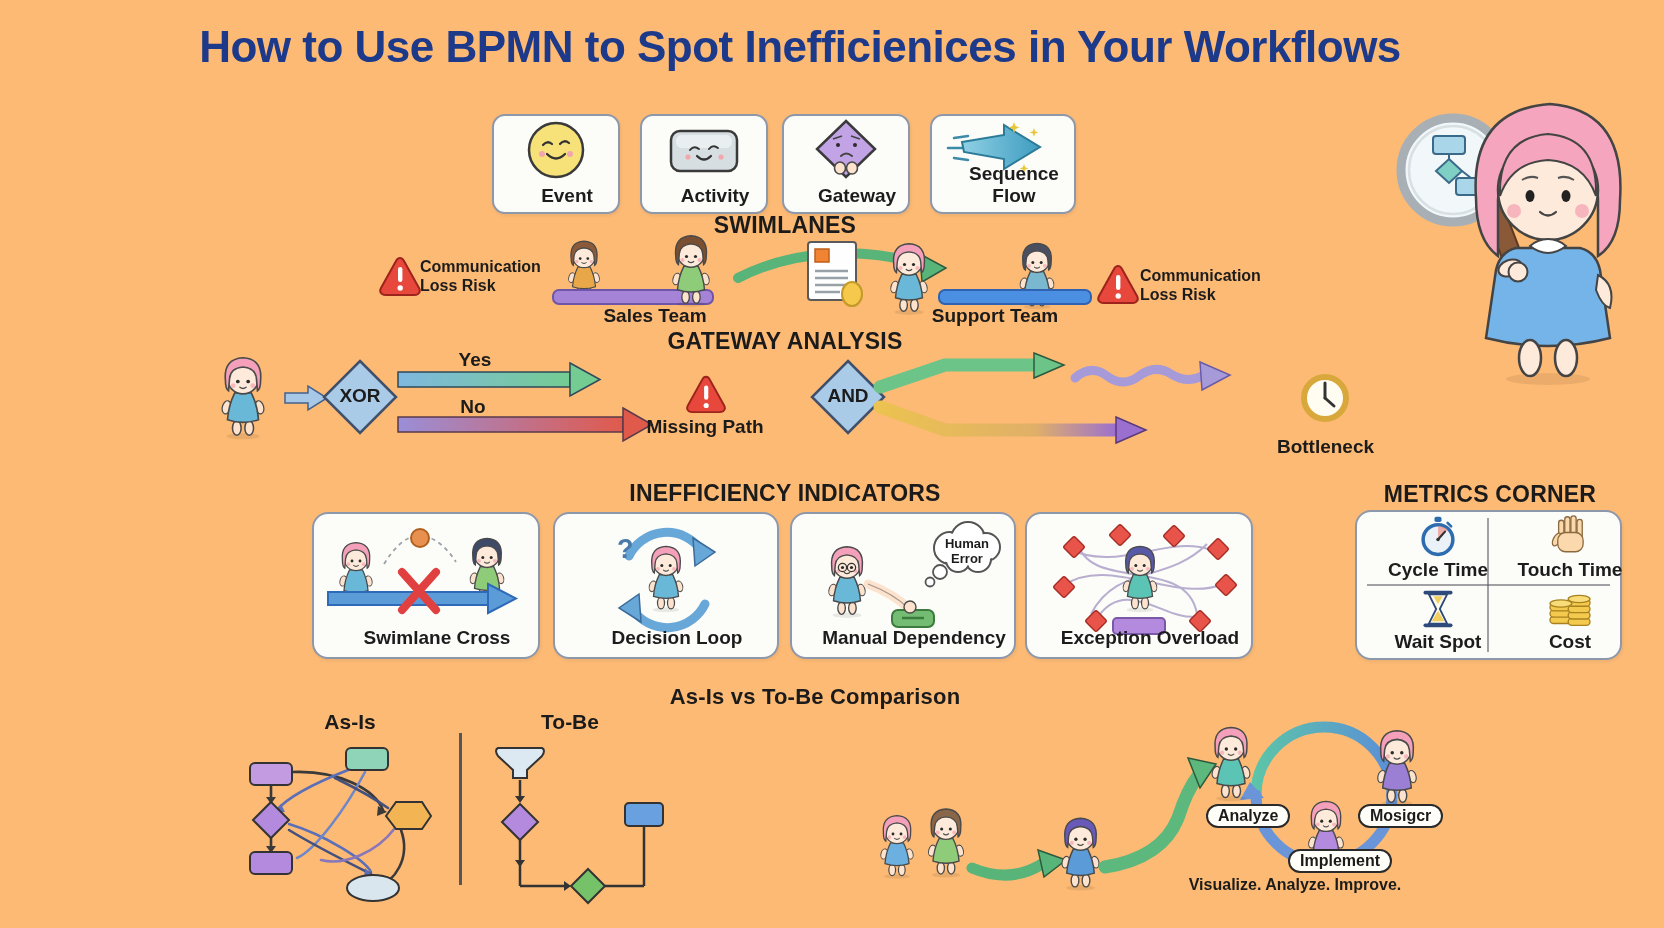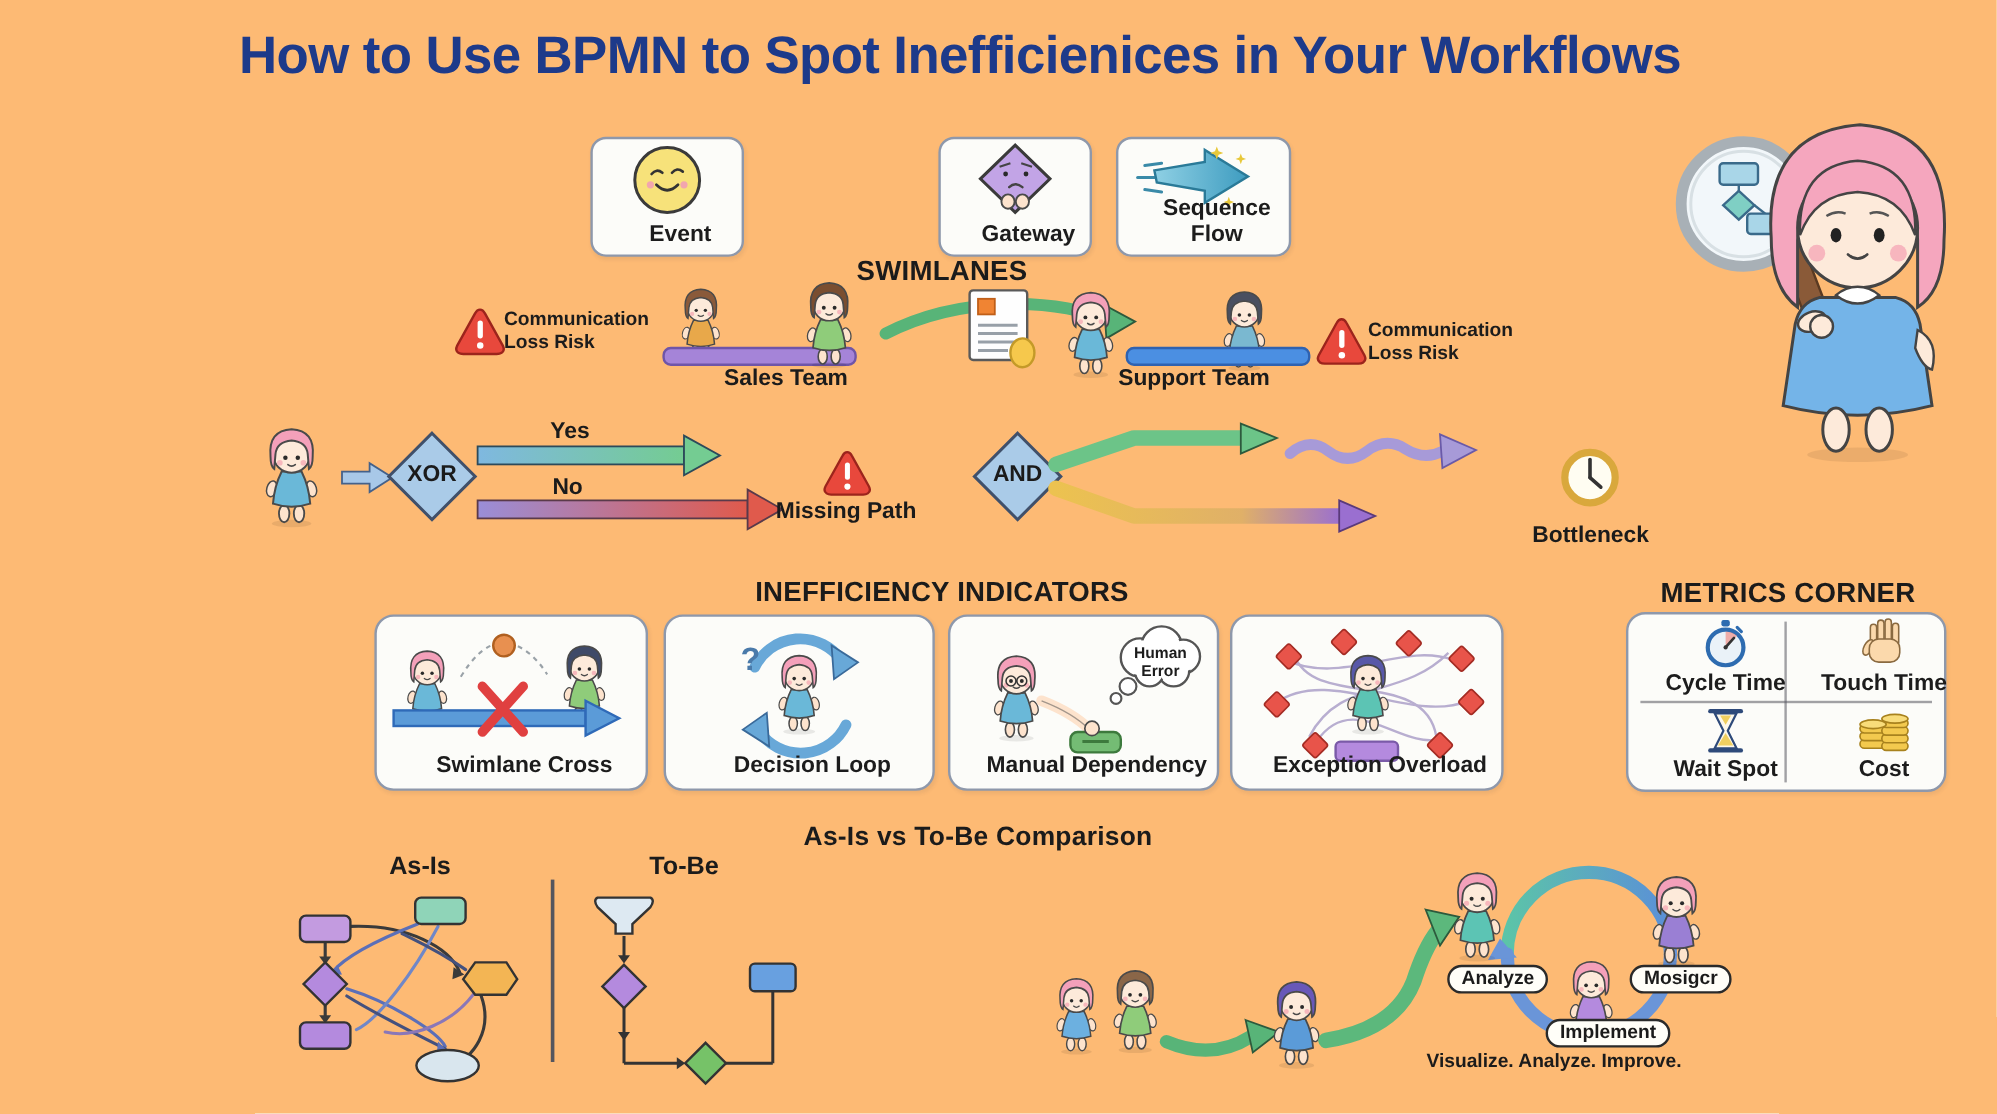--- a/index.html
+++ b/index.html
@@ -134,20 +134,32 @@
       <circle cx="62" cy="34" r="27" fill="#f7e27a" stroke="#3a3a3a" stroke-width="2.5"></circle>
       <path d="M49,29 q4,-5 9,-1" fill="none" stroke="#333" stroke-width="2.2" stroke-linecap="round"></path>
       <path d="M66,28 q4,-5 9,-1" fill="none" stroke="#333" stroke-width="2.2" stroke-linecap="round"></path>
       <circle cx="48" cy="38" r="3" fill="#f2a6ae"></circle>
         <circle cx="76" cy="38" r="3" fill="#f2a6ae"></circle>
       <path d="M53,38 q9,9 18,0" fill="none" stroke="#333" stroke-width="2.3" stroke-linecap="round"></path>
     </svg>
     <div class="clabel">Event</div>
   </div>
 
+  <div class="card bcard" style="left:640px;top:114px">
+    <svg class="fill" viewBox="0 0 124 66" style="height:66px">
+      <rect x="29" y="15" width="66" height="40" rx="9" fill="#d6dee2" stroke="#3a3a3a" stroke-width="2.5"></rect>
+      <rect x="34" y="19" width="56" height="13" rx="6" fill="#e9eff1"></rect>
+      <path d="M48,34 q4,-5 9,-1" fill="none" stroke="#333" stroke-width="2" stroke-linecap="round"></path>
+      <path d="M67,33 q4,-5 9,-1" fill="none" stroke="#333" stroke-width="2" stroke-linecap="round"></path>
+      <circle cx="46" cy="41" r="2.6" fill="#f2a6ae"></circle>
+        <circle cx="79" cy="41" r="2.6" fill="#f2a6ae"></circle>
+      <path d="M55,40 q7,7 14,0" fill="none" stroke="#333" stroke-width="2.2" stroke-linecap="round"></path>
+    </svg>
+    <div class="clabel">Activity</div>
+  </div>
 
   <div class="card bcard" style="left:782px;top:114px">
     <svg class="fill" viewBox="0 0 124 66" style="height:66px">
       <polygon points="62,5 91,33 62,61 33,33" fill="#c2a4e6" stroke="#3a3a3a" stroke-width="2.5"></polygon>
       <circle cx="54" cy="29" r="2" fill="#2a2a2a"></circle>
         <circle cx="71" cy="29" r="2" fill="#2a2a2a"></circle>
       <path d="M49,23 l9,-3" stroke="#444" stroke-width="1.8" fill="none"></path>
       <path d="M76,23 l-9,-3" stroke="#444" stroke-width="1.8" fill="none"></path>
       <path d="M57,40 q5,-5 11,0" fill="none" stroke="#444" stroke-width="2" stroke-linecap="round"></path>
       <ellipse cx="56" cy="52" rx="5.5" ry="6" fill="#fde3cd" stroke="#4a4a4a" stroke-width="1.6"></ellipse>
@@ -206,20 +218,21 @@
   <svg class="abs" style="left:882px;top:236px;z-index:3" width="54" height="84" viewBox="0 0 60 84">
       <use href="#chibi" style="--hair:#f4a0ba;--dress:#6ab8d8"></use>
     </svg>
   <div class="lbl" style="left:915px;top:305px;width:160px;font-size:19px">Support Team</div>
 
   <svg class="abs" style="left:1096px;top:260px" width="44" height="48" viewBox="0 0 44 42">
       <use href="#warn"></use>
     </svg>
   <div class="warntxt" style="left:1140px;top:266px;width:132px">Communication Loss Risk</div>
 
+  <div class="hdg" style="left:585px;top:328px;width:400px">GATEWAY ANALYSIS</div>
 
   <svg class="abs" style="left:200px;top:345px" width="1210" height="105" viewBox="0 0 1210 105">
     <use href="#chibi" x="12" y="6" width="62" height="92" style="--hair:#f4a0ba;--dress:#6ab8d8"></use>
     <polygon points="85,48 108,48 108,41 127,53 108,65 108,58 85,58" fill="#a8c8e8" stroke="#44618a" stroke-width="1.5"></polygon>
     <polygon points="160,16 196,52 160,88 124,52" fill="#aacbe8" stroke="#40506a" stroke-width="2.5"></polygon>
     <g>
       <rect x="198" y="27" width="172" height="15" fill="url(#ygrad)" stroke="#2d4a5a" stroke-width="1.5"></rect>
       <polygon points="370,18 400,34.5 370,51" fill="#74cc92" stroke="#2d4a5a" stroke-width="1.5"></polygon>
     </g>
     <g>

